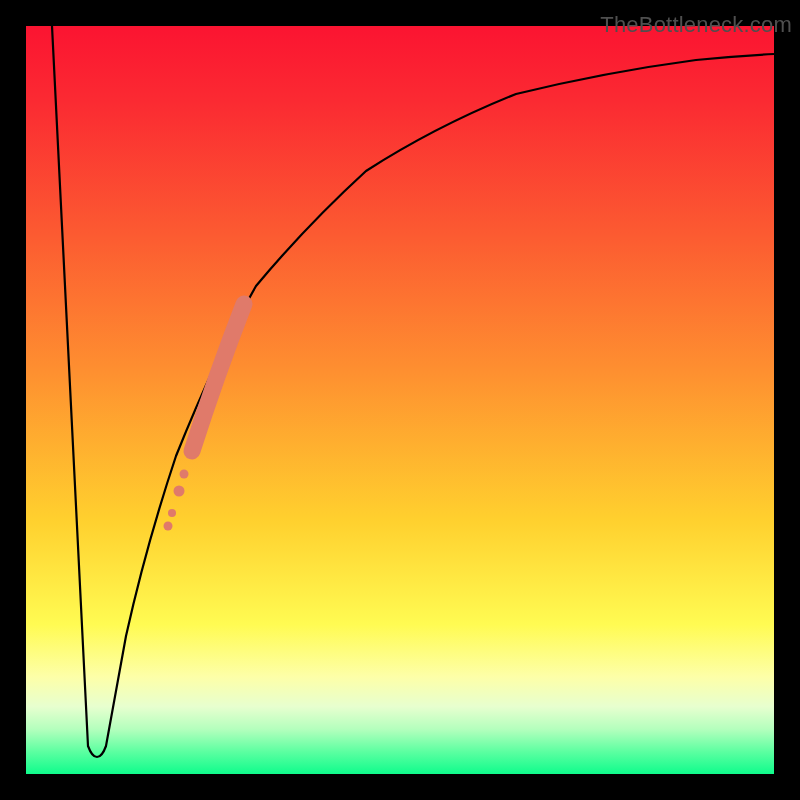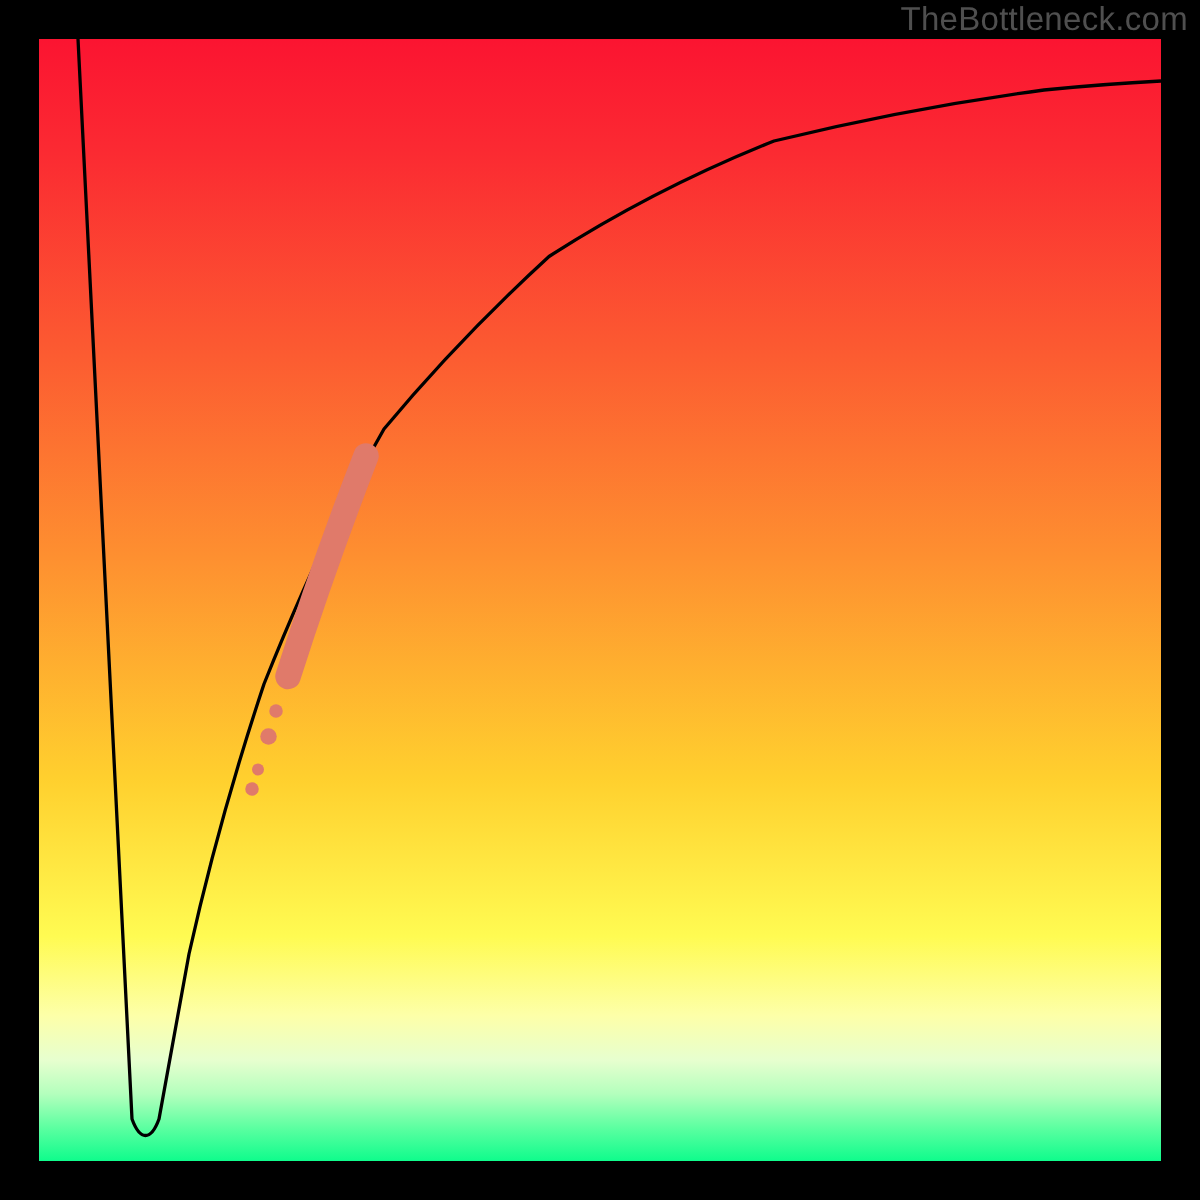--- a/index.html
+++ b/index.html
@@ -33,21 +33,21 @@
       #fffb52 80%,
       #fdffa8 87%,
       #e7ffcf 91%,
       #b4ffbd 94%,
       #5dffa1 97%,
       #0ffc8c 100%
     );
   }
   .watermark {
     position: absolute;
-    top: 0;
+    top: 12px;
     right: 8px;
     color: #4f4f4f;
     font-size: 22px;
     font-weight: 500;
     letter-spacing: 0.2px;
     user-select: none;
   }
   svg.curve {
     position: absolute;
     left: 0;

